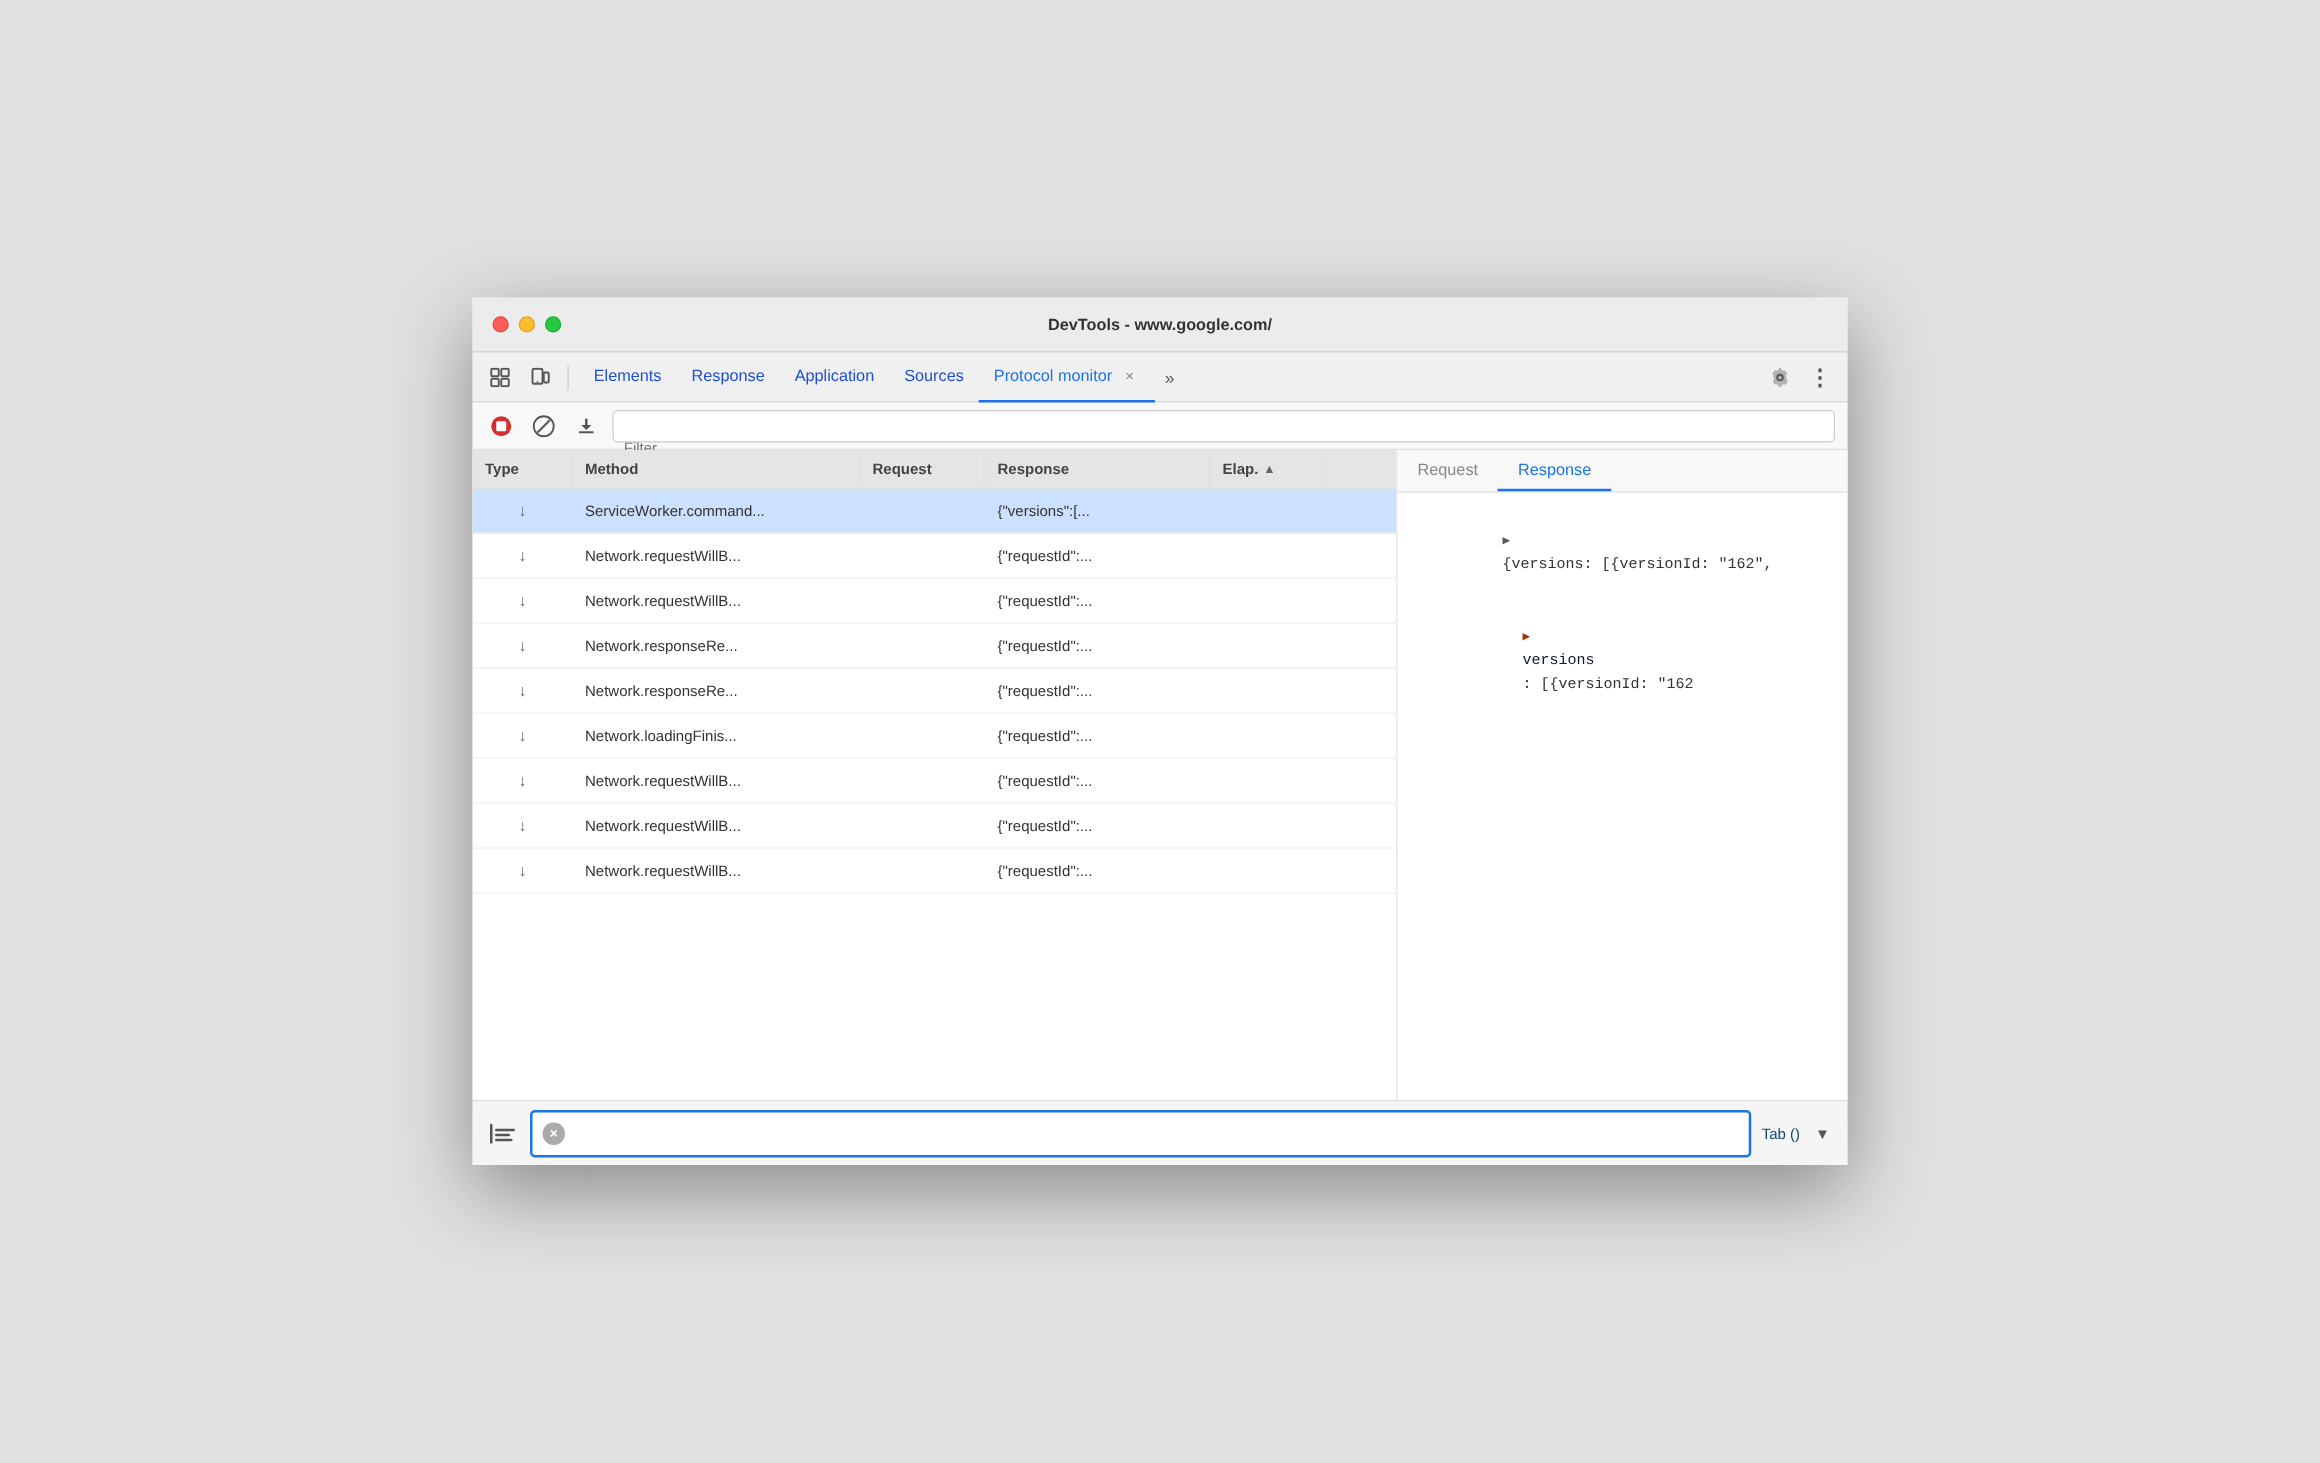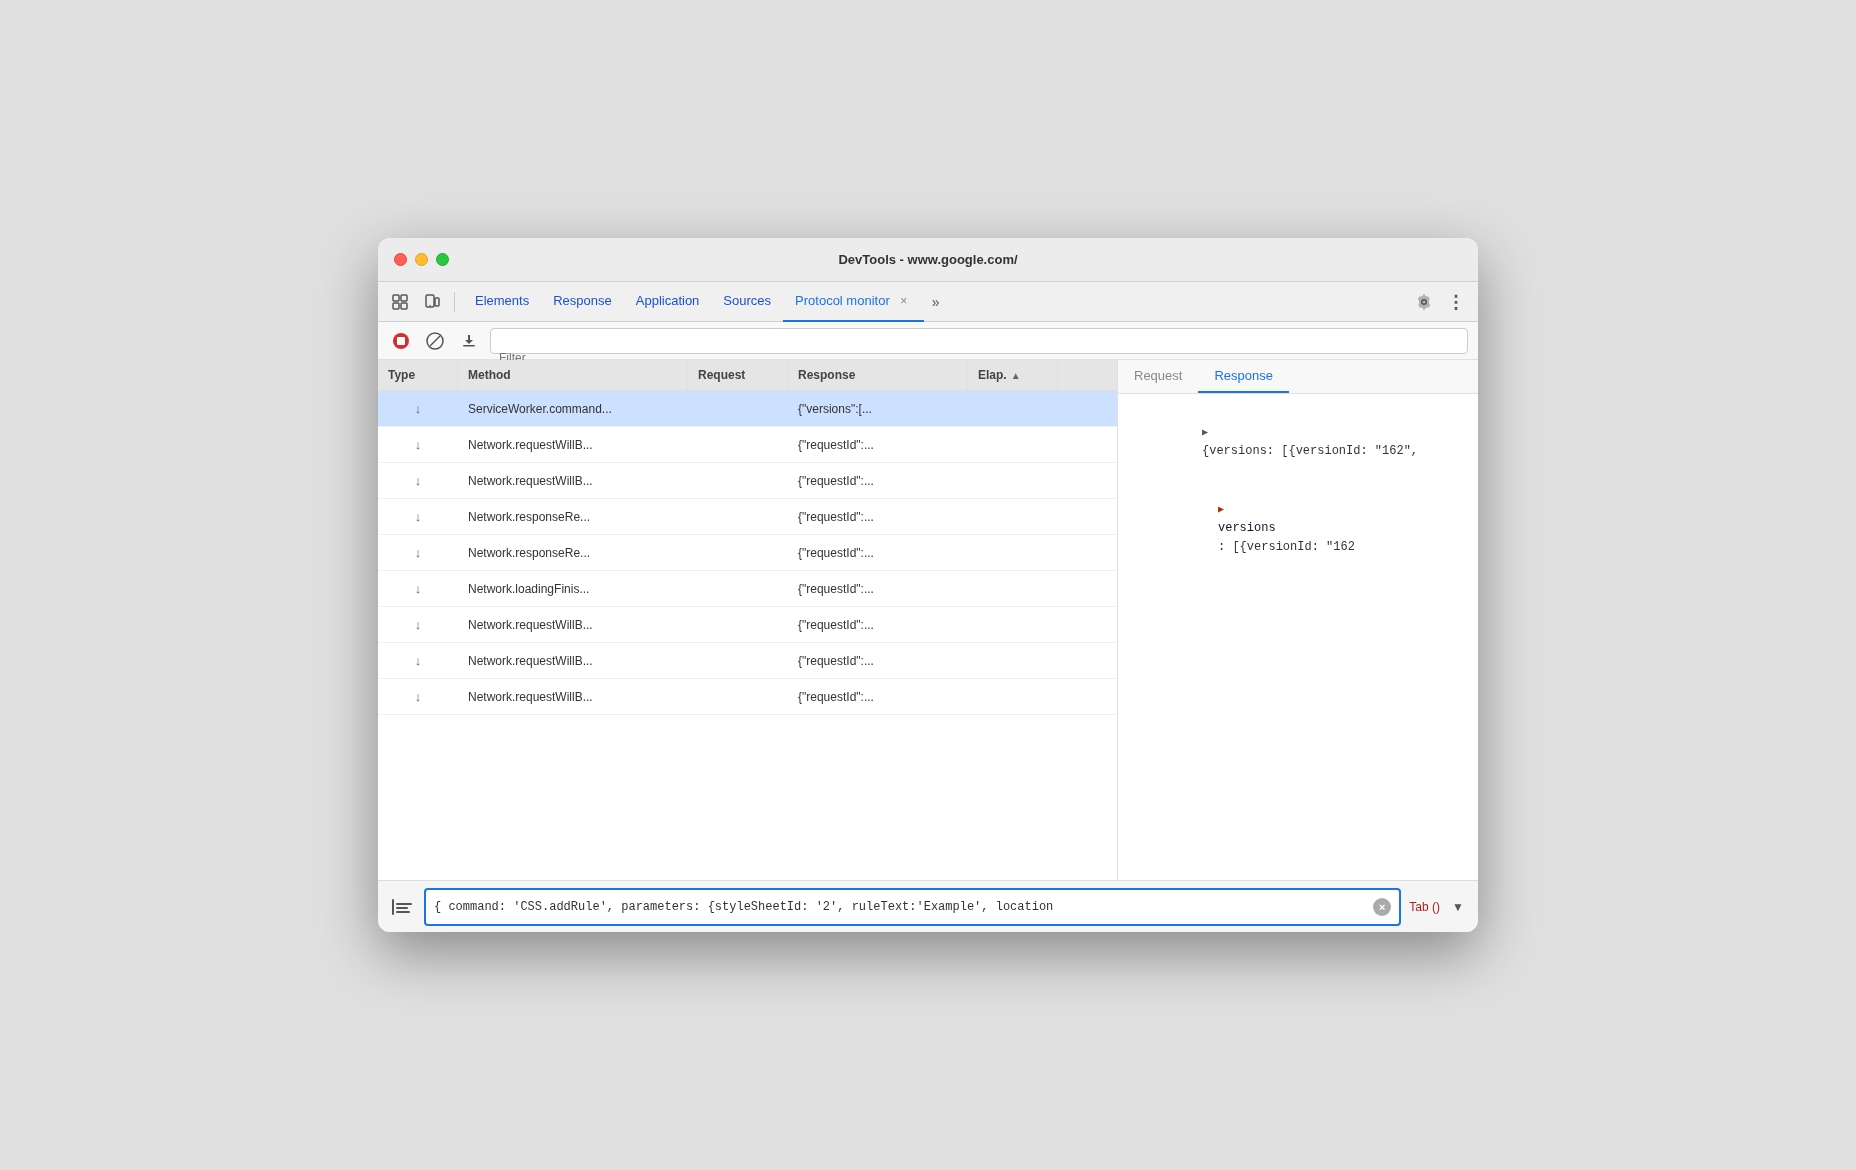--- a/index.html
+++ b/index.html
@@ -9,21 +9,21 @@
       display: flex;
       justify-content: center;
       align-items: center;
       min-height: 100vh;
       font-family: -apple-system, BlinkMacSystemFont, 'Helvetica Neue', Arial, sans-serif;
     }
 
     .window {
       width: 1100px;
       background: #f5f5f5;
-      border-radius: 12px;
+      border-radius: 0;
       box-shadow: 0 20px 60px rgba(0,0,0,0.4);
       overflow: hidden;
     }
 
     
     .title-bar {
       background: #ececec;
       height: 44px;
       display: flex;
       align-items: center;
@@ -383,21 +383,21 @@
       font-size: 11px;
       font-weight: bold;
       flex-shrink: 0;
     }
 
     .tab-hint {
       display: flex;
       align-items: center;
       gap: 6px;
       font-size: 12px;
-      color: #b91c1c;
+      color: #0c4a6e;
       white-space: nowrap;
     }
 
     .chevron-btn {
       width: 20px;
       height: 20px;
       border: none;
       background: none;
       cursor: pointer;
       font-size: 12px;
@@ -622,21 +622,20 @@
     <button class="console-toggle-btn">
       <svg width="20" height="16" viewBox="0 0 20 16" fill="#555">
         <rect x="0" y="0" width="2" height="16" rx="1"></rect>
         <rect x="4" y="4" width="16" height="2" rx="1"></rect>
         <rect x="4" y="8" width="12" height="2" rx="1"></rect>
         <rect x="4" y="12" width="14" height="2" rx="1"></rect>
       </svg>
     </button>
 
     <div class="command-input-wrap">
-      <input class="command-input" type="text" value="{ command: 'CSS.addRule', parameters: {styleSheetId: '2', ruleText:'Example', location" style="">
       <button class="command-clear-btn">×</button>
     </div>
 
     <div class="tab-hint">
       <span>Tab ()</span>
     </div>
 
     <button class="chevron-btn">▼</button>
   </div>
 </div>

